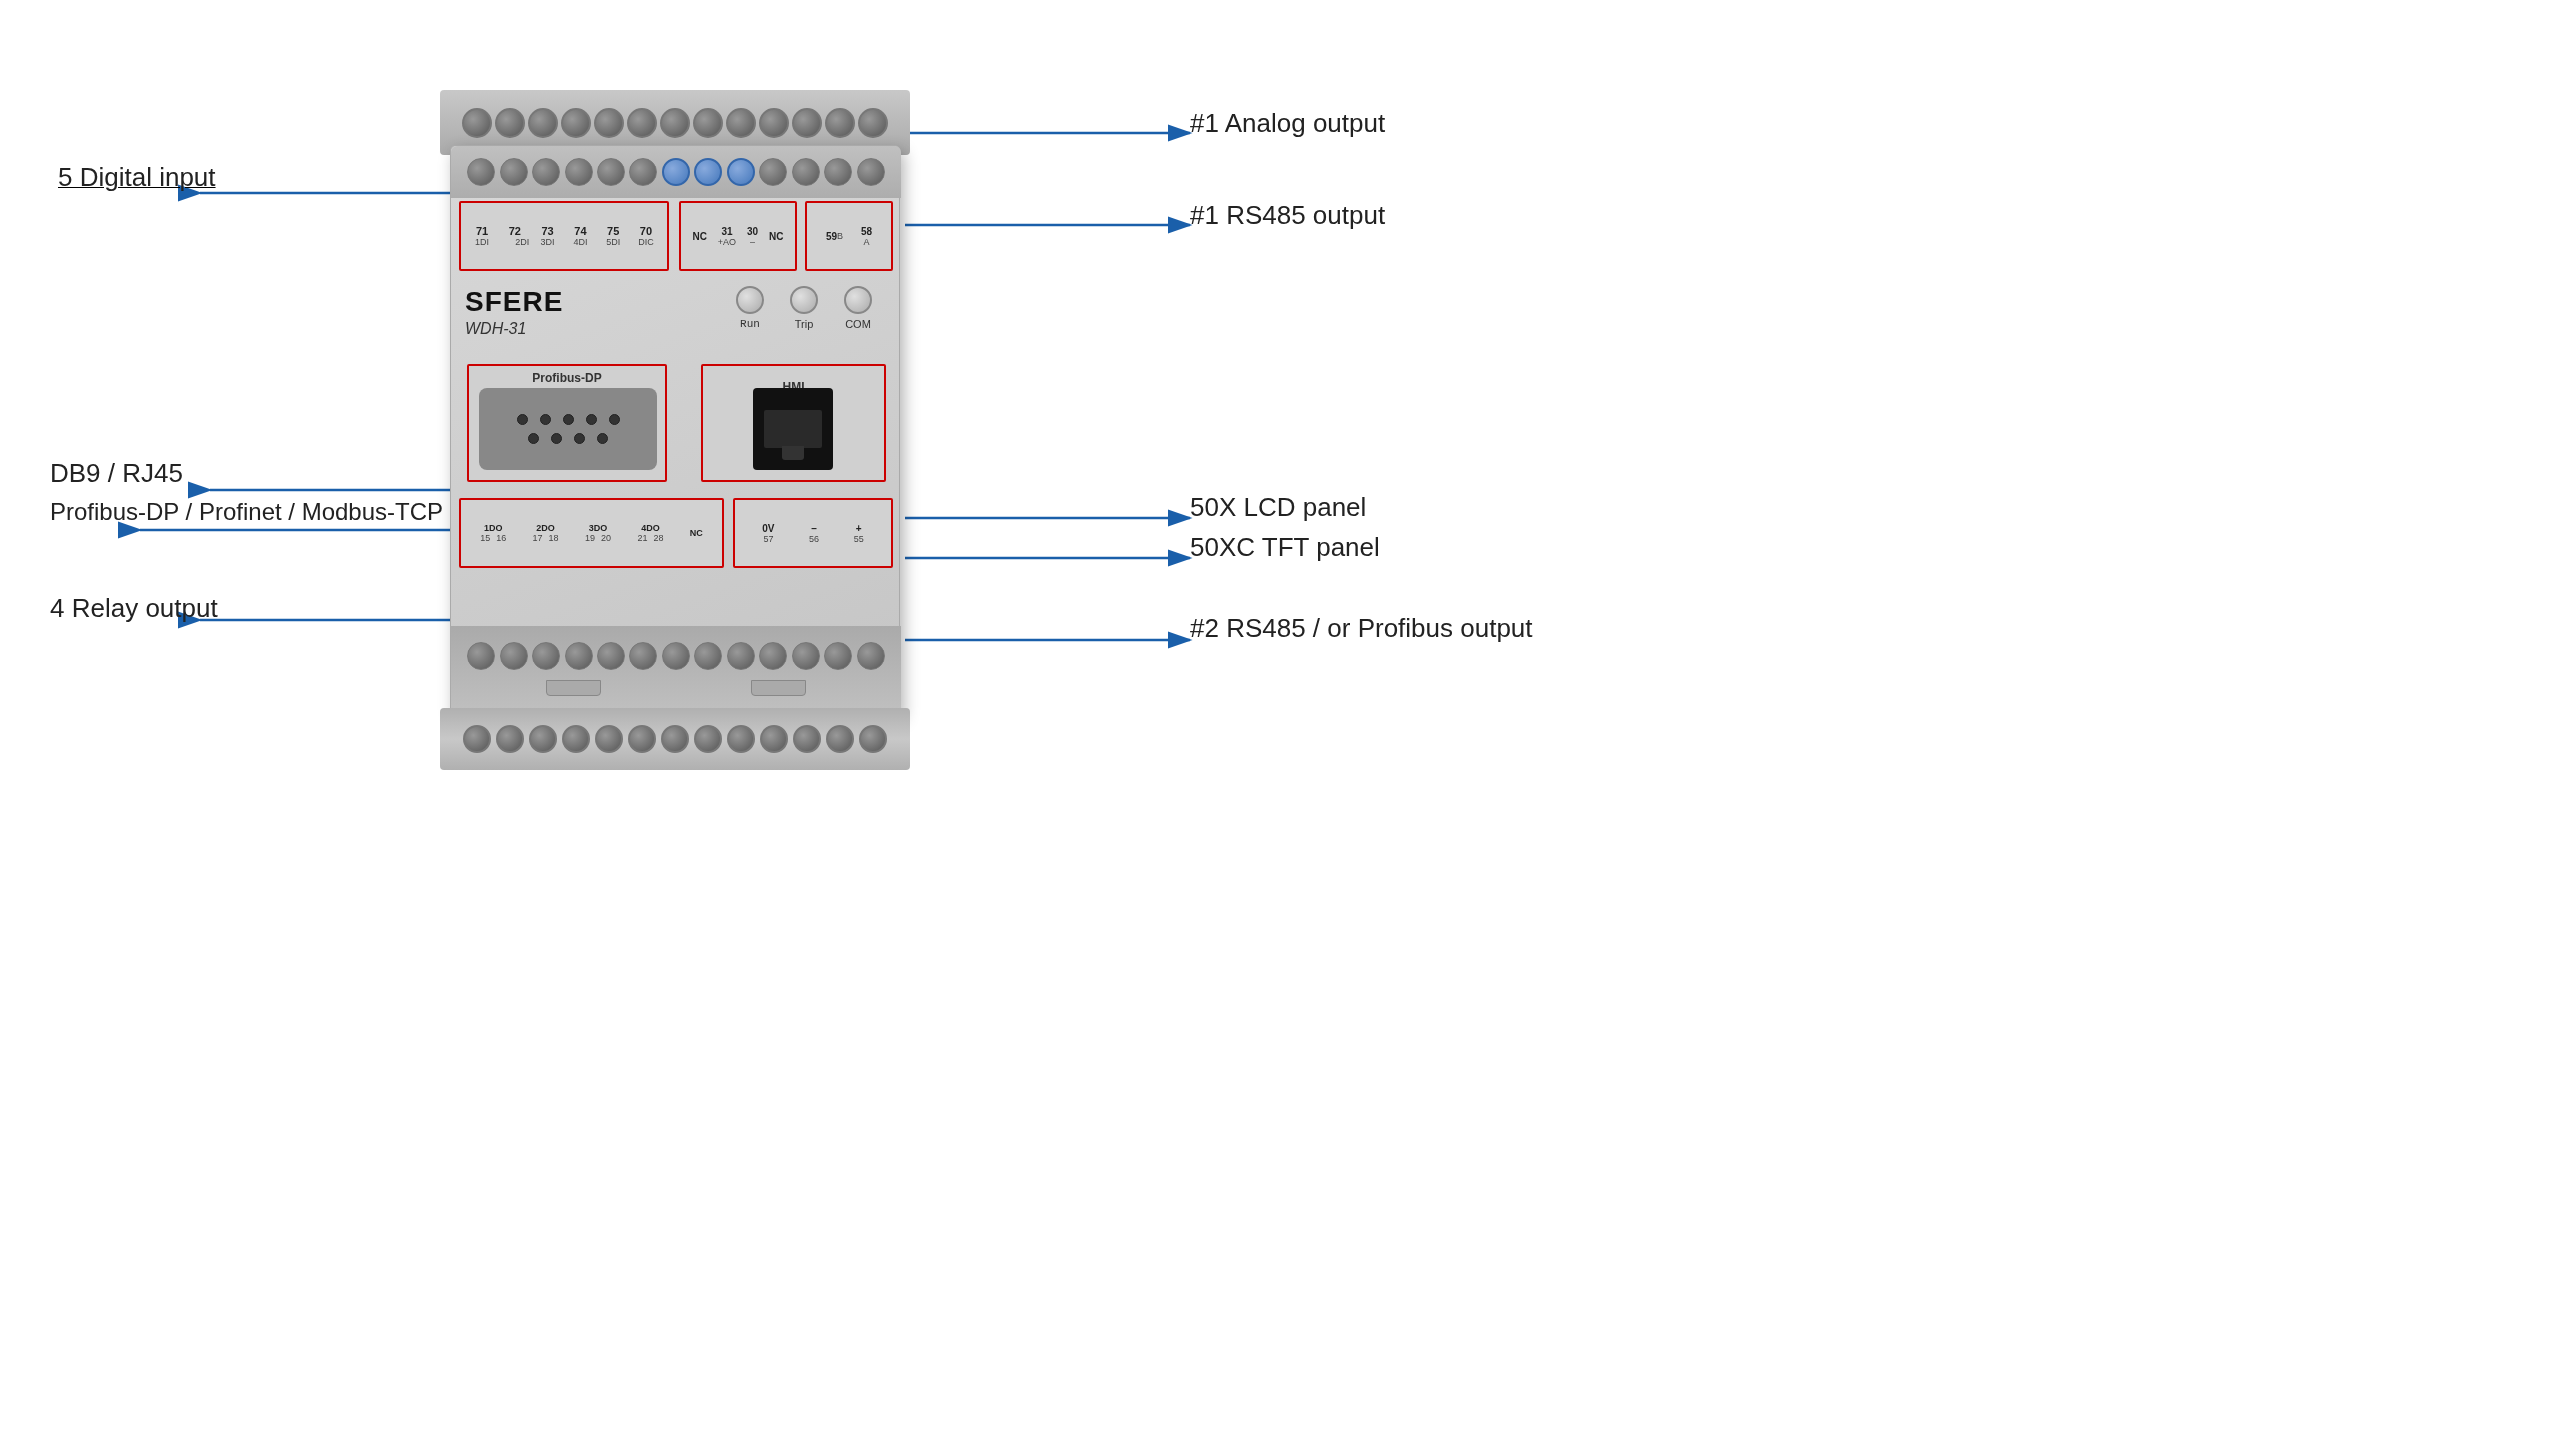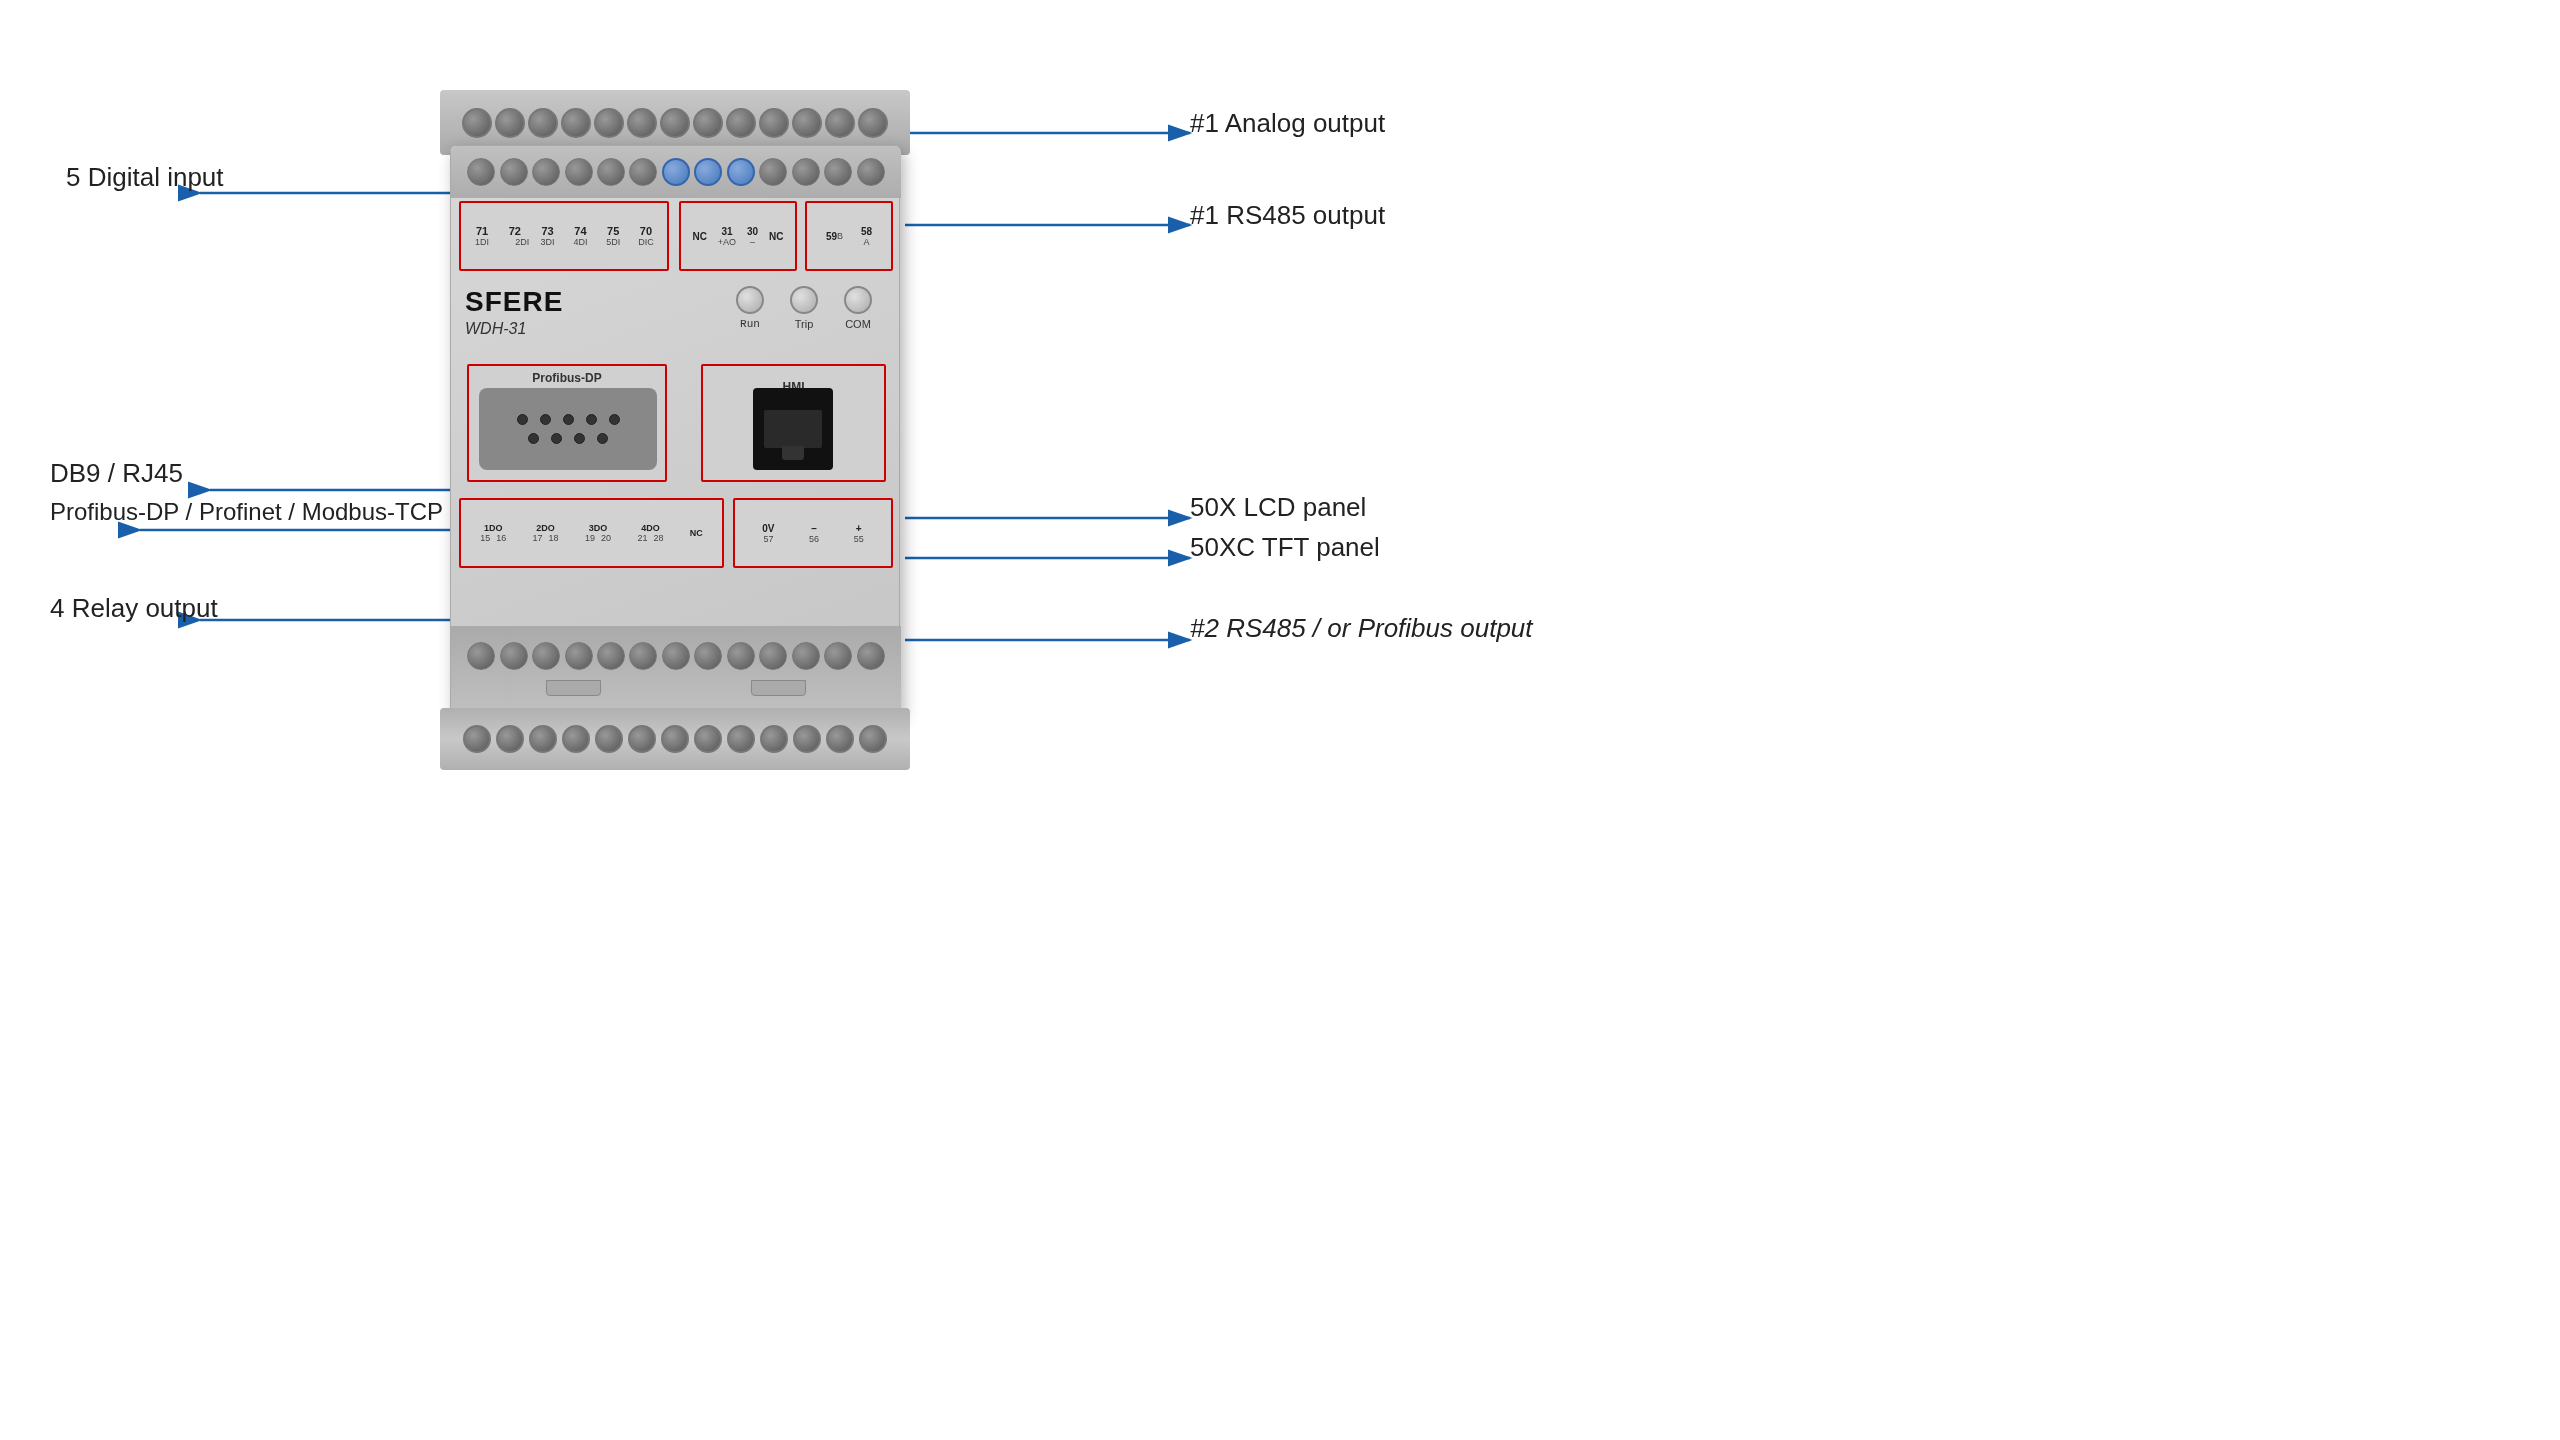--- a/index.html
+++ b/index.html
@@ -62,21 +62,21 @@
 
   <polyline points="905,558 1000,558 1190,558" fill="none" stroke="#1a5faa" stroke-width="2.5" marker-end="url(#arrowRight)"></polyline>
 
   <polyline points="905,640 1000,640 1190,640" fill="none" stroke="#1a5faa" stroke-width="2.5" marker-end="url(#arrowRight)"></polyline>
 </svg>
 
 <div style="position:absolute; top:108px; left:1190px;">
   <span style="font-size:26px; color:#222; font-weight:400;">#1 Analog output</span>
 </div>
 
-<div style="position:absolute; top:162px; left:66px;">
+<div style="position:absolute; top:162px; left:58px;text-decoration:underline;">
   <span style="font-size:26px; color:#222; font-weight:400;">5 Digital input</span>
 </div>
 
 <div style="position:absolute; top:200px; left:1190px;">
   <span style="font-size:26px; color:#222; font-weight:400;">#1 RS485 output</span>
 </div>
 
 <div style="position:absolute; top:458px; left:50px;">
   <span style="font-size:26px; color:#222; font-weight:400;">DB9 /  RJ45</span>
 </div>
@@ -90,21 +90,21 @@
 </div>
 
 <div style="position:absolute; top:492px; left:1190px;">
   <span style="font-size:26px; color:#222; font-weight:400;">50X  LCD panel</span>
 </div>
 
 <div style="position:absolute; top:532px; left:1190px;">
   <span style="font-size:26px; color:#222; font-weight:400;">50XC  TFT panel</span>
 </div>
 
-<div style="position:absolute; top:613px; left:1190px;font-style:italic;">
+<div style="position:absolute; top:613px; left:1190px;">
   <span style="font-size:26px; color:#222; font-weight:400;">#2 RS485 / or  Profibus  output</span>
 </div>
 
 <div class="device-wrapper">
 
   <div style="position:absolute; top:0; left:0; width:470px; height:65px; background:linear-gradient(180deg,#c8c8c8,#aaa); border-radius:4px; display:flex; align-items:center; justify-content:space-around; padding:0 20px;">
     <div style="width:30px;height:30px;border-radius:50%;background:radial-gradient(circle at 35% 35%,#999,#555);border:2px solid #777;"></div>
     <div style="width:30px;height:30px;border-radius:50%;background:radial-gradient(circle at 35% 35%,#999,#555);border:2px solid #777;"></div>
     <div style="width:30px;height:30px;border-radius:50%;background:radial-gradient(circle at 35% 35%,#999,#555);border:2px solid #777;"></div>
     <div style="width:30px;height:30px;border-radius:50%;background:radial-gradient(circle at 35% 35%,#999,#555);border:2px solid #777;"></div>

